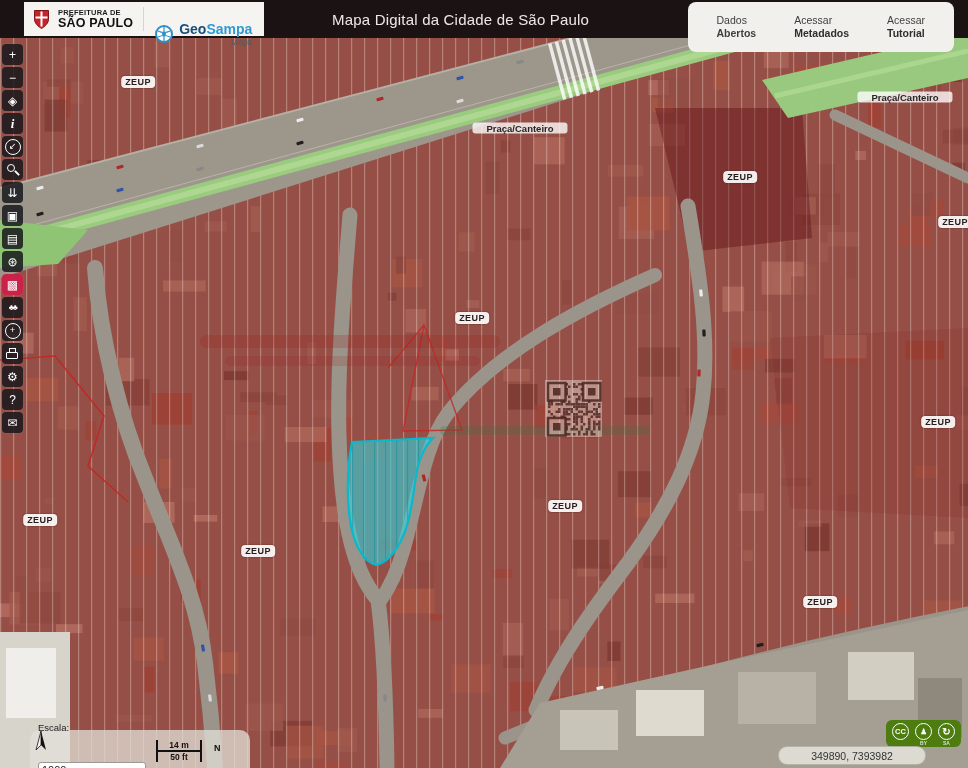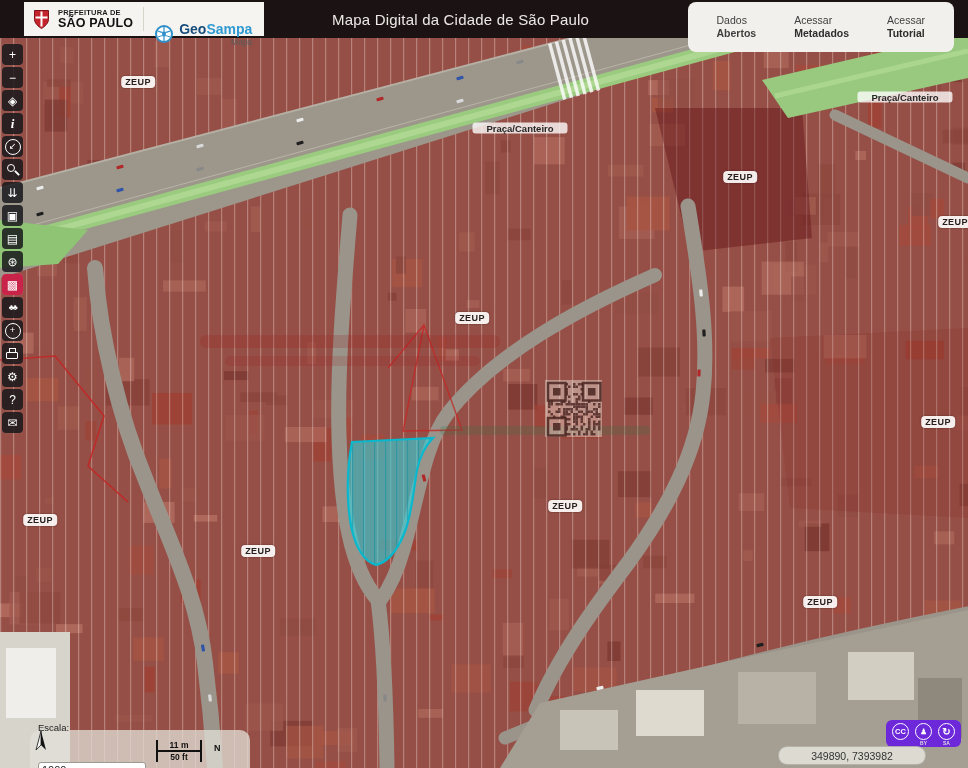--- a/index.html
+++ b/index.html
@@ -70,21 +70,21 @@
   .scalebar{width:46px;color:#111;font-weight:bold;text-align:center;margin-top:2px;}
   .sb-top{border-left:2px solid #111;border-right:2px solid #111;border-bottom:2px solid #111;
         font-size:8.5px;line-height:1.2;padding-bottom:0;}
   .sb-bot{border-left:2px solid #111;border-right:2px solid #111;font-size:8.5px;line-height:1.2;}
   .north{display:flex;flex-direction:column;align-items:center;line-height:1;margin-left:2px;}
   .north .n-label{font-size:9px;font-weight:bold;color:#111;margin-top:-3px;align-self:flex-end;}
 
   .coords-pill{position:absolute;right:42px;bottom:3px;width:146px;height:17px;background:rgba(233,231,225,.82);
         border-radius:9px;display:flex;align-items:center;justify-content:center;font-size:10.5px;
         color:#333;z-index:20;border:1px solid rgba(120,120,110,.4);}
-  .cc-badge{position:absolute;right:7px;bottom:21px;background:#6d28d9;border-radius:6px;padding:3px 6px 1px 6px;
+  .cc-badge{position:absolute;right:7px;bottom:21px;background:#4d7c0f;border-radius:6px;padding:3px 6px 1px 6px;
         display:flex;gap:6px;z-index:20;align-items:flex-start;}
   .cc-item{display:flex;flex-direction:column;align-items:center;gap:0;}
   .cc-circle{width:15px;height:15px;border:1.4px solid #fff;border-radius:50%;color:#fff;display:flex;
         align-items:center;justify-content:center;font-size:7.5px;font-weight:bold;}
   .cc-sub{font-size:5px;color:#ddd;font-weight:bold;line-height:1.4;height:6px;}
 </style>
 </head>
 <body>
 
 <div class="app">
@@ -651,21 +651,21 @@
           <span>✉</span>
         </button>
       </div>
 
     <div class="scale-panel">
       <div class="scale-left">
         <span class="scale-label">Escala:</span>
         <input class="scale-input" type="text" value="1000" style="">
       </div>
       <div class="scalebar">
-        <div class="sb-top">11 m</div>
+        <div class="sb-top">14 m</div>
         <div class="sb-bot">50 ft</div>
       </div>
       <div class="north">
         <svg width="22" height="22" viewBox="0 0 22 22">
           <polygon points="11,1 16,20 11,15" fill="#111"></polygon>
           <polygon points="11,1 6,20 11,15" fill="#f5f5f5" stroke="#111" stroke-width="0.8"></polygon>
         </svg>
         <span class="n-label">N</span>
       </div>
     </div>

